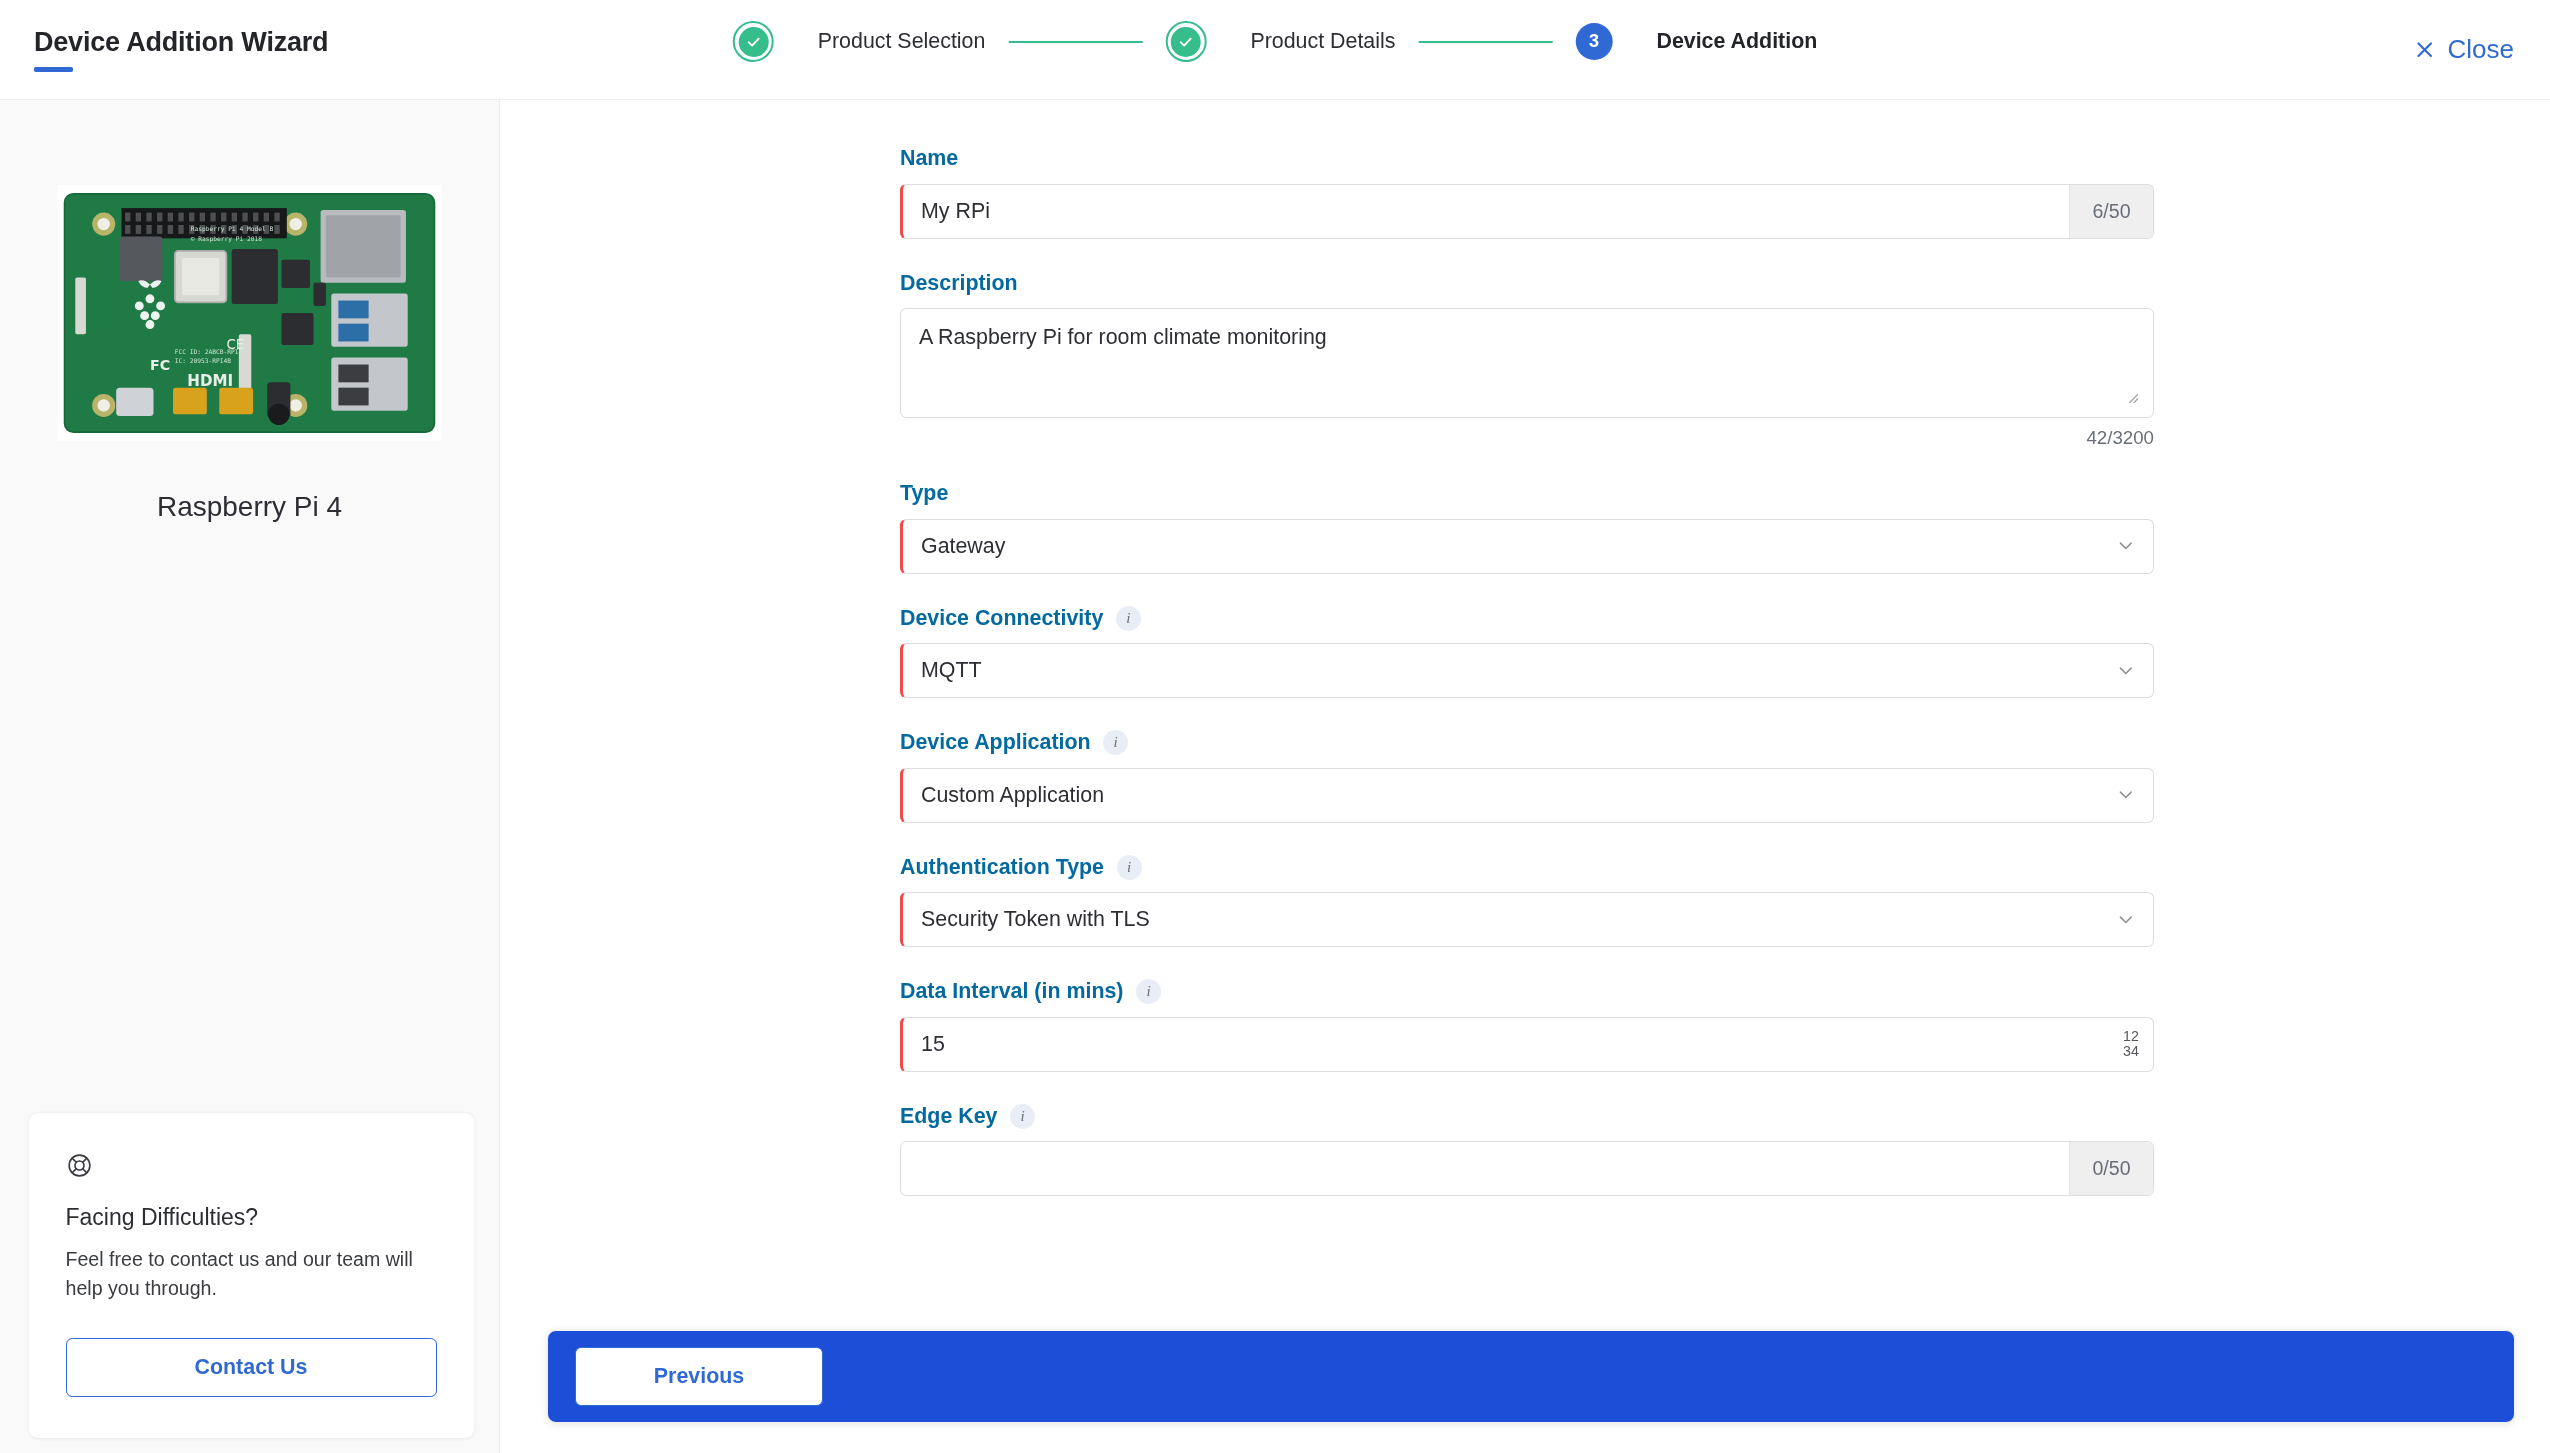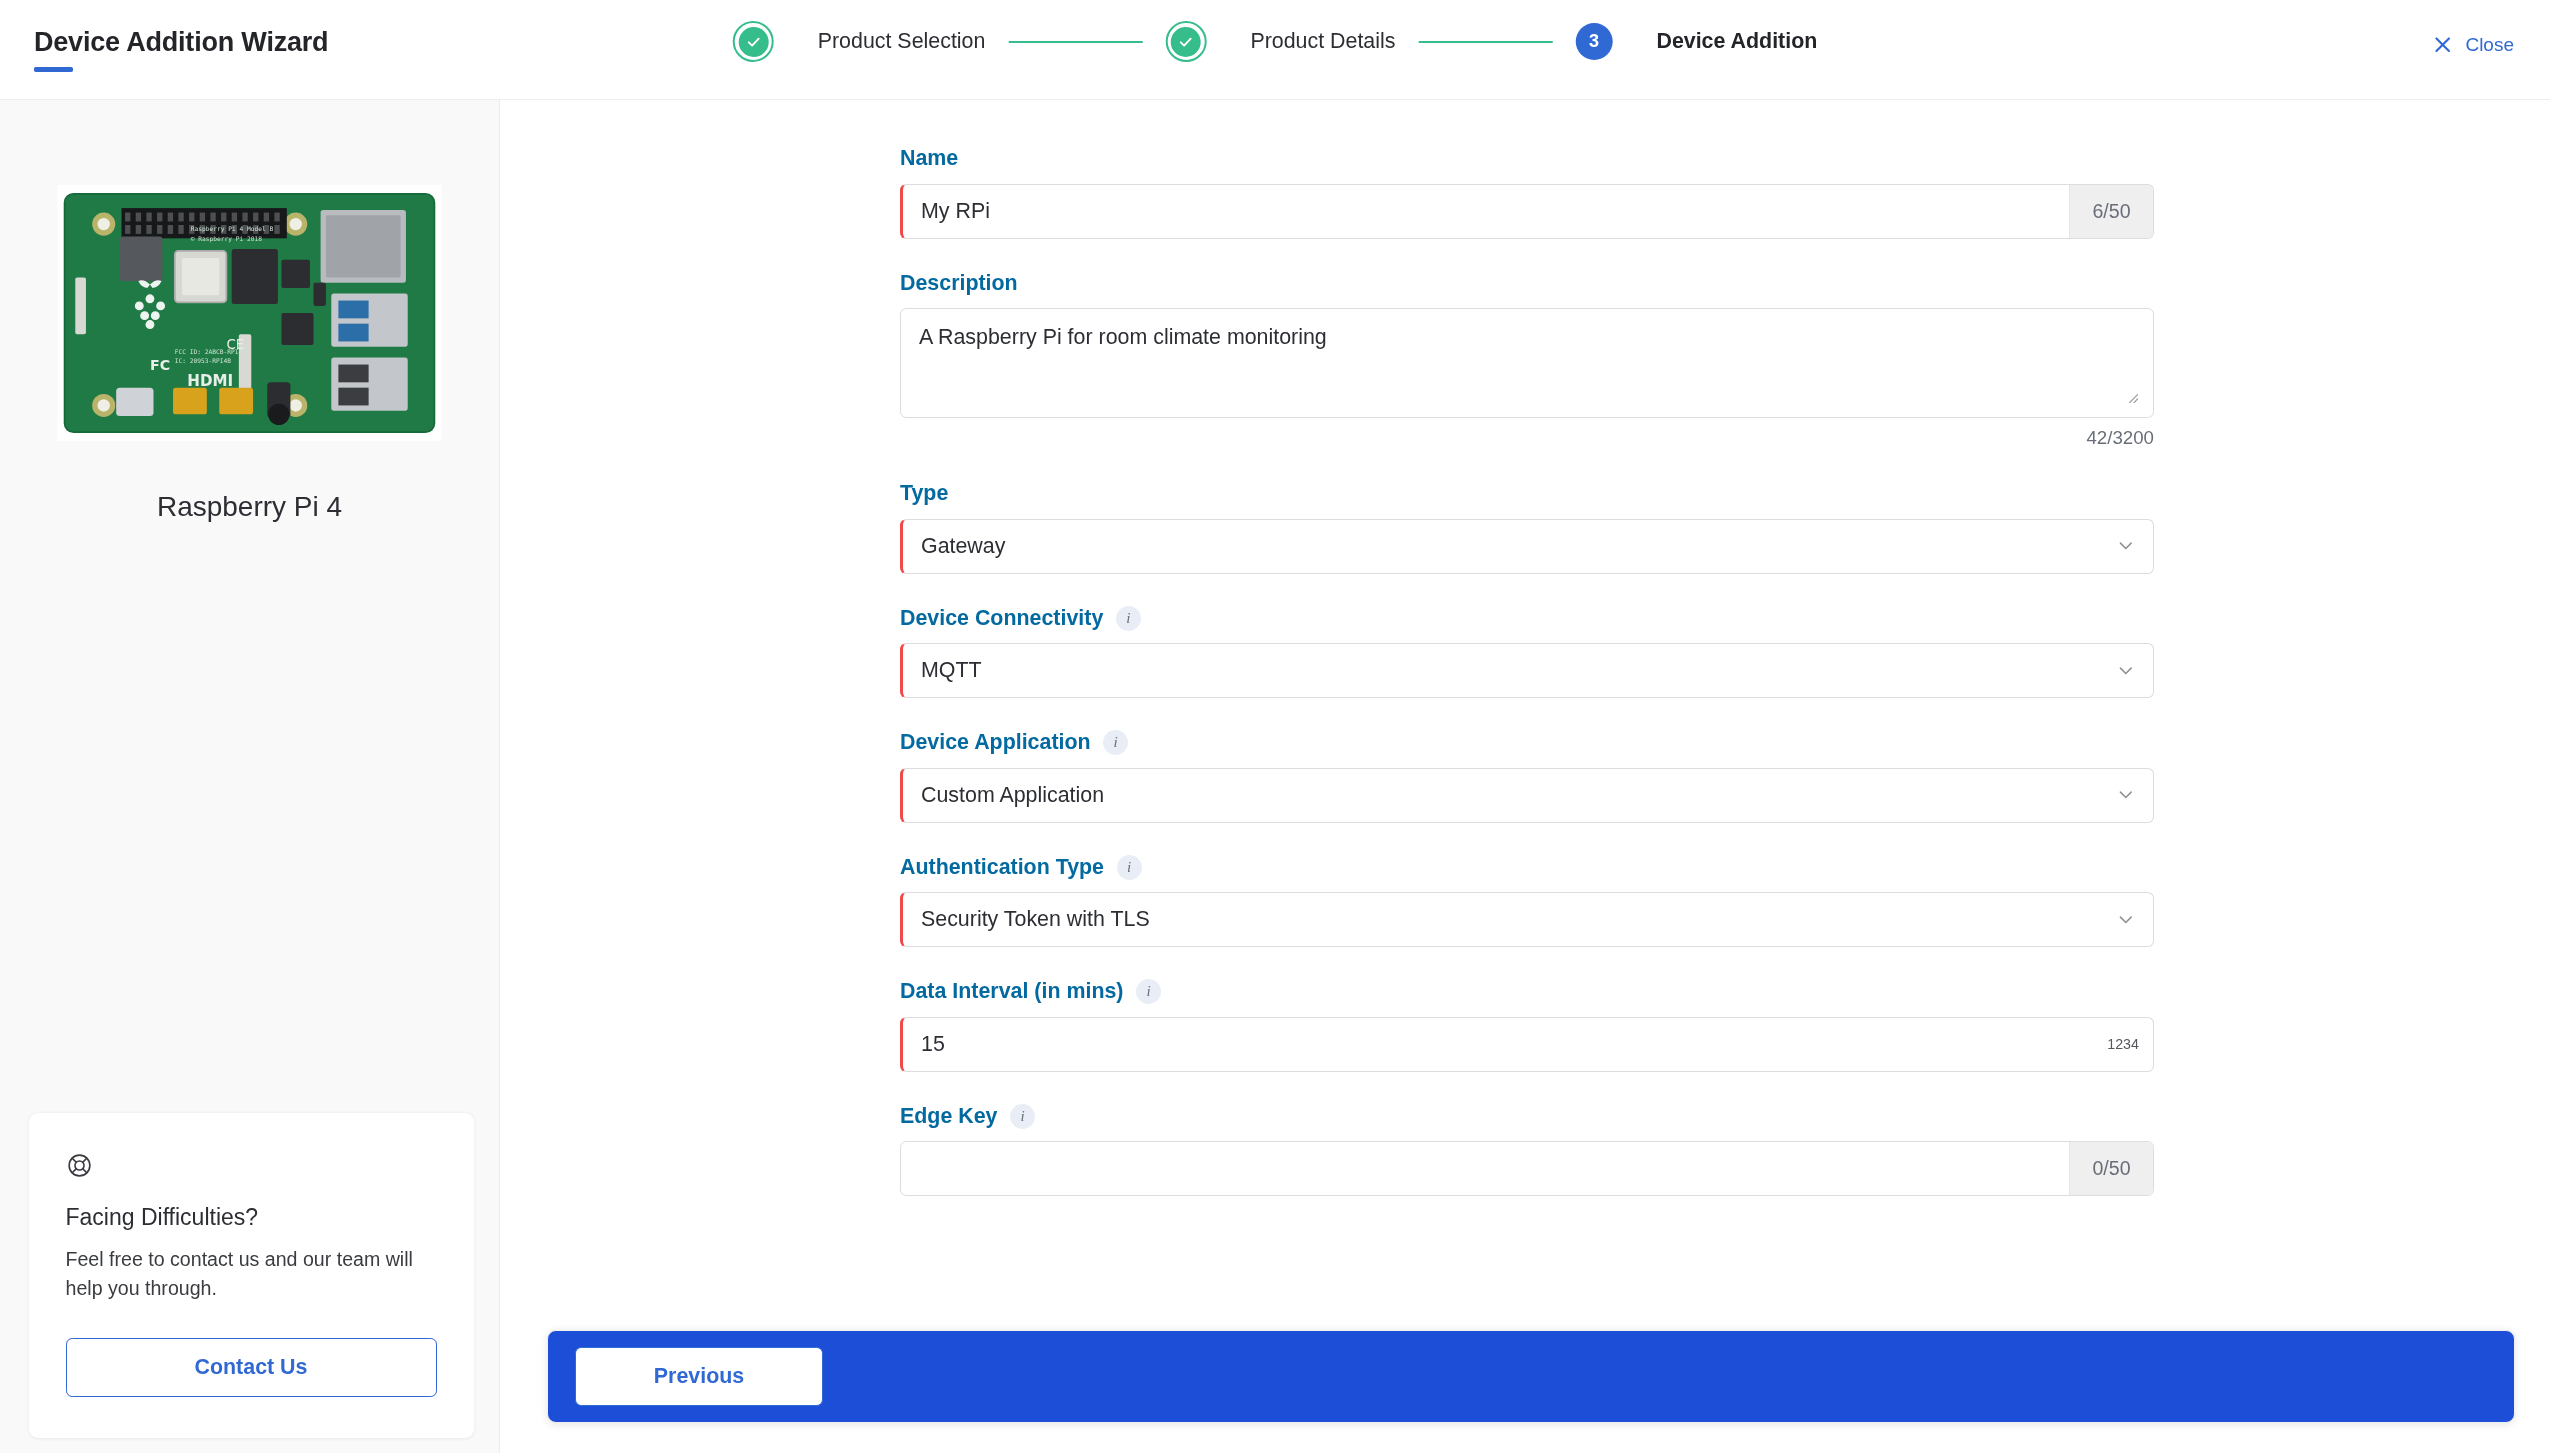--- a/index.html
+++ b/index.html
@@ -59,21 +59,21 @@
   }
   .step-label.active { font-weight: bold; color: #232529; }
   .step-connector {
     width: 134px; height: 2.7px; background: #35bd8c;
     margin: 0 23px;
   }
 
   .close-btn {
     position: absolute; right: 36px; top: 34px;
     display: flex; align-items: center; gap: 12.5px;
-    color: #3069d3; font-size: 19px; cursor: pointer;
+    color: #3069d3; font-size: 26px; cursor: pointer;
     background: none; border: none;
     font-family: "Liberation Sans", sans-serif;
   }
   .close-btn svg { display: block; }
 
   
   .sidebar {
     position: absolute; top: 100px; left: 0;
     width: 500px; height: 1354px;
     background: #f9f9fa;
@@ -158,21 +158,21 @@
     background: #efefef; color: #6a6e78;
     font-size: 19.6px; padding: 0 19.6px; min-width: 84px;
     border-left: 0.9px solid #e4e4e6;
   }
   .chevron {
     display: flex; align-items: center; justify-content: center;
     width: 55px; cursor: pointer;
   }
   .chevron svg { display: block; }
   .spinner {
-    display: flex; flex-direction: row; align-items: center;
+    display: flex; flex-direction: column; align-items: center;
     justify-content: center; padding-right: 14.2px;
     font-size: 14.2px; color: #55575c; line-height: 1.05;
     cursor: pointer;
   }
 
   .textarea-box {
     border: 0.9px solid #dcdde1; border-radius: 6.2px;
     background: #ffffff; height: 110px;
     position: relative; padding: 16px 18px;
     font-size: 21.4px; color: #2c2e33;

